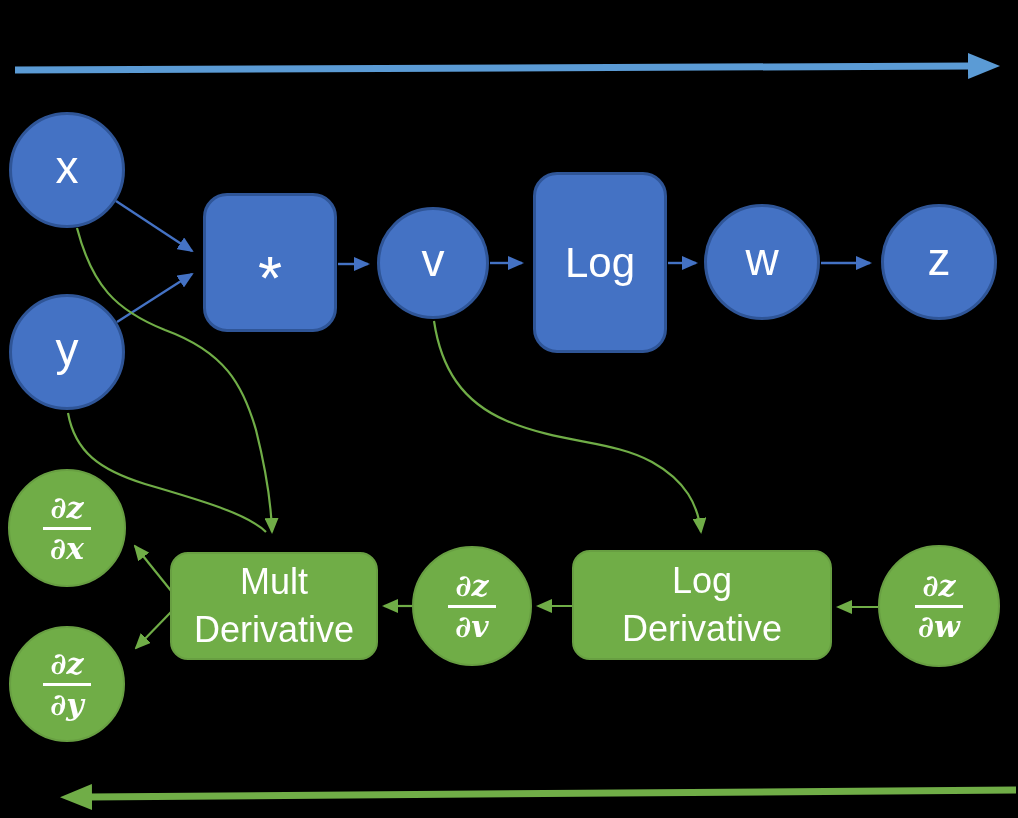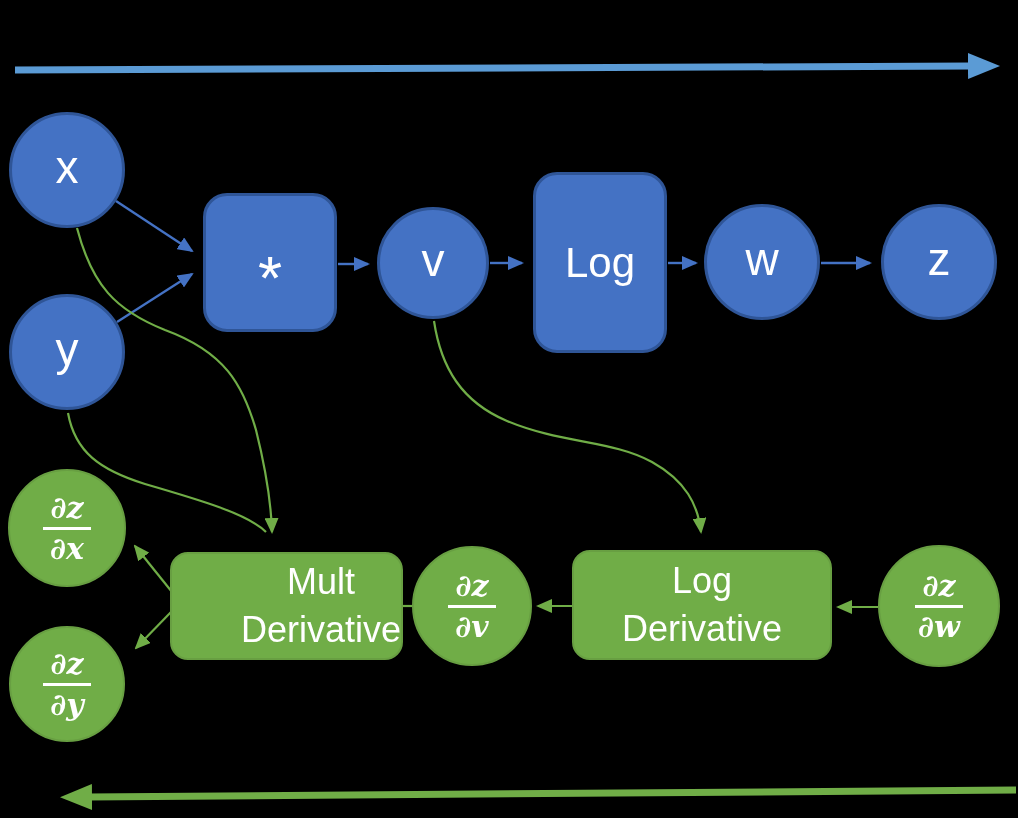--- a/index.html
+++ b/index.html
@@ -116,21 +116,21 @@
     </span>
   </div>
 
   <div class="node circle green" style="left:9px; top:626px; width:116px; height:116px;">
     <span class="frac">
       <span class="num">∂z</span>
       <span class="den">∂y</span>
     </span>
   </div>
 
-  <div class="node gbox green" style="left:170px; top:552px; width:233px; height:108px;justify-content:flex-end;">
+  <div class="node gbox green" style="left:170px; top:552px; width:208px; height:108px;">
     <span>
       <span class="bl">Mult</span>
       <span class="bl">Derivative</span>
     </span>
   </div>
 
   <div class="node circle green" style="left:412px; top:546px; width:120px; height:120px;">
     <span class="frac">
       <span class="num">∂z</span>
       <span class="den">∂v</span>

